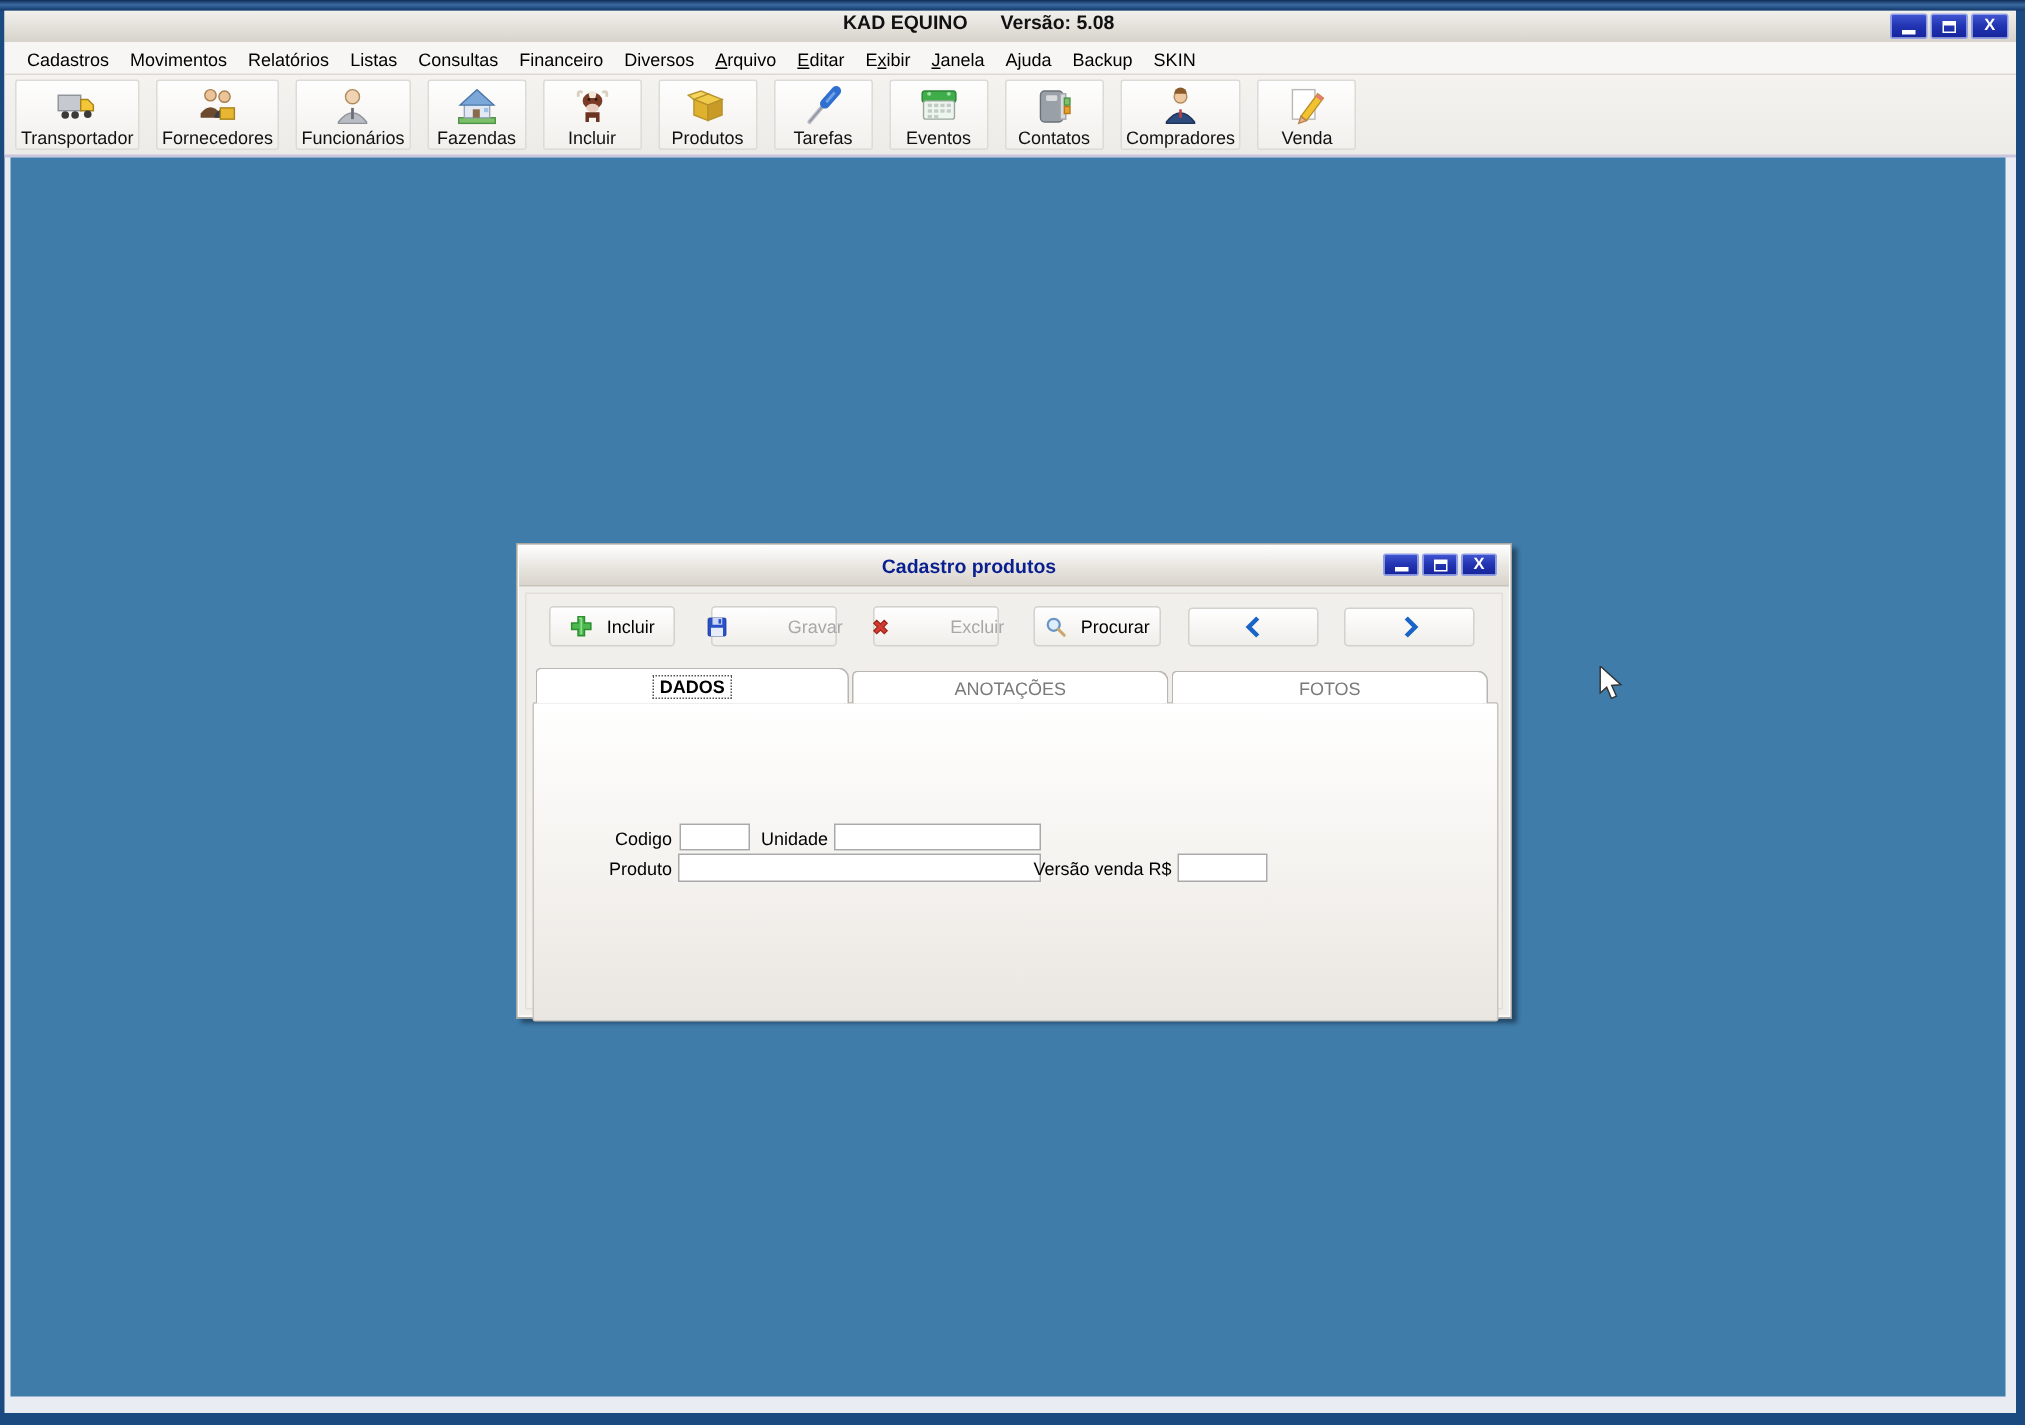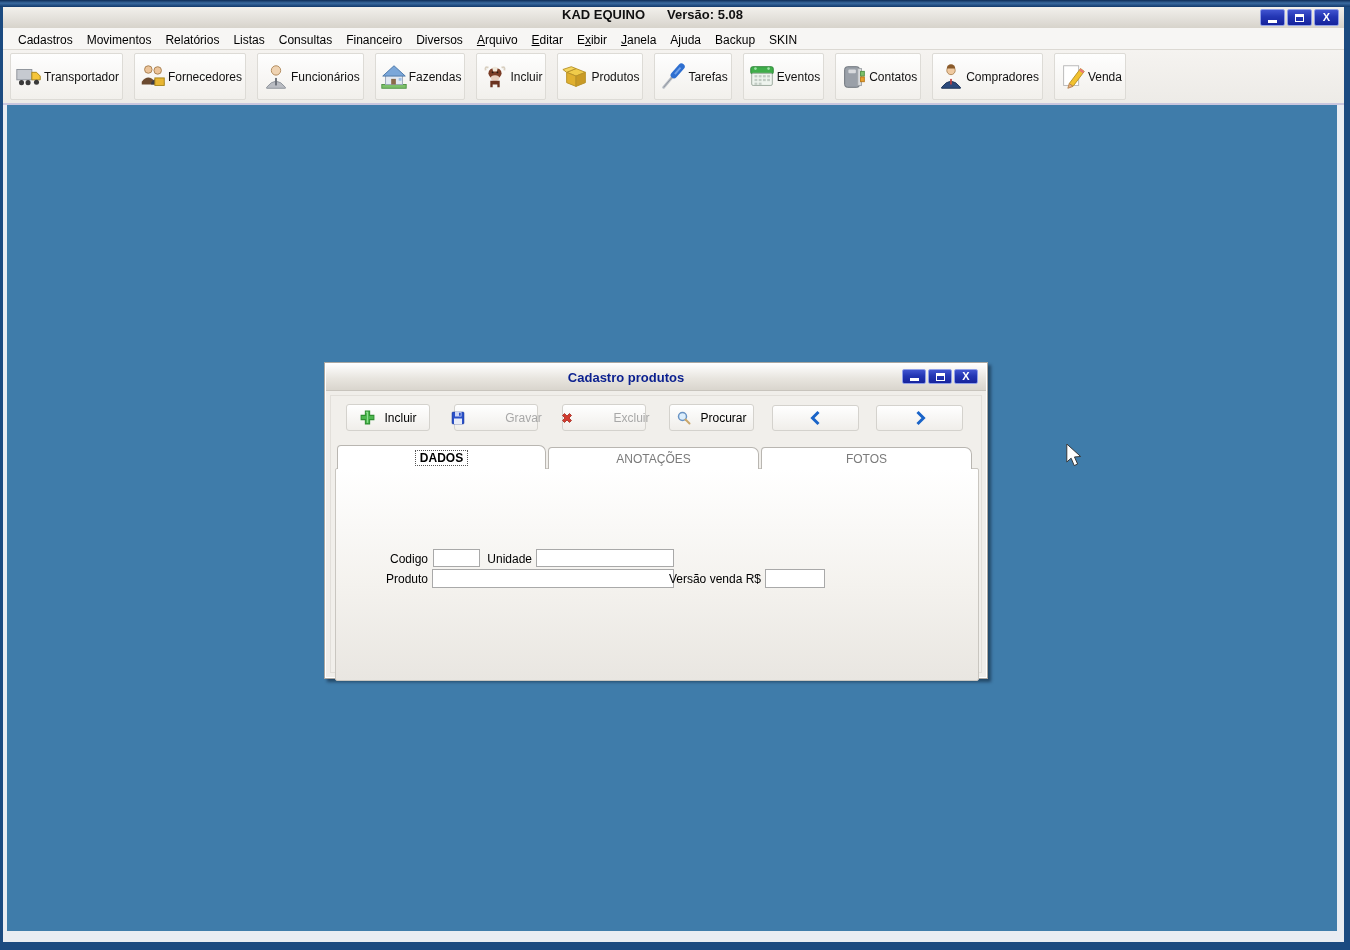--- a/index.html
+++ b/index.html
@@ -30,29 +30,29 @@
   .menubar { height:22px; background:#f7f6f4; border-bottom:1px solid #dcd9d3;
     display:flex; align-items:flex-end; padding-left:8px; }
   .mitem { font-size:12px; color:#000; padding:2px 7px; cursor:default; white-space:nowrap; }
   .mitem u { text-decoration:underline; }
 
   
   .toolbar { height:55px; background:linear-gradient(180deg,#f5f3f0 0%,#edebe7 100%);
     border-bottom:2px solid #c9c6de; display:flex; align-items:flex-start; gap:11px; padding:3px 0 0 7px; }
   .tbtn { min-width:66px; height:47px; border:1px solid #dddbd6; border-radius:2px;
     background:linear-gradient(180deg,#fefefe 0%,#f2f0ec 100%);
-    display:flex; align-items:center; justify-content:flex-start; padding:1px 3px 0 3px; cursor:default; }
+    display:flex; flex-direction:column; align-items:center; justify-content:flex-start; padding:1px 3px 0 3px; cursor:default; }
   .ticon { height:31px; display:flex; align-items:center; justify-content:center; }
   .tlabel { font-size:12px; color:#111; line-height:13px; white-space:nowrap; }
 
   
   .client { position:absolute; top:98px; left:4px; right:7px; bottom:11px; background:#3f7caa; }
 
   
-  .dialog { position:absolute; left:324px; top:362px; width:664px; height:317px;
+  .dialog { position:absolute; left:344px; top:362px; width:664px; height:317px;
     background:#f0eeea; border:1px solid #aaa7a1;
     box-shadow: inset 0 0 0 1px #ffffff, 3px 3px 3px rgba(0,10,25,.45); z-index:10; }
   .dlg-titlebar { position:absolute; top:1px; left:1px; right:1px; height:27px;
     background:linear-gradient(180deg,#fefefe 0%,#e8e5df 55%,#d9d5cd 100%);
     border-bottom:1px solid #c8c4bd; display:flex; align-items:center; justify-content:center; }
   .dlg-title { font-size:13px; font-weight:bold; color:#0a1f8f; margin-right:60px; }
   .dlg-controls { position:absolute; right:8px; top:5px; display:flex; gap:2px; }
 
   .dlg-body { position:absolute; top:32px; left:5px; right:5px; bottom:5px;
     border:1px solid #e2dfda; background:#f1efeb; }

